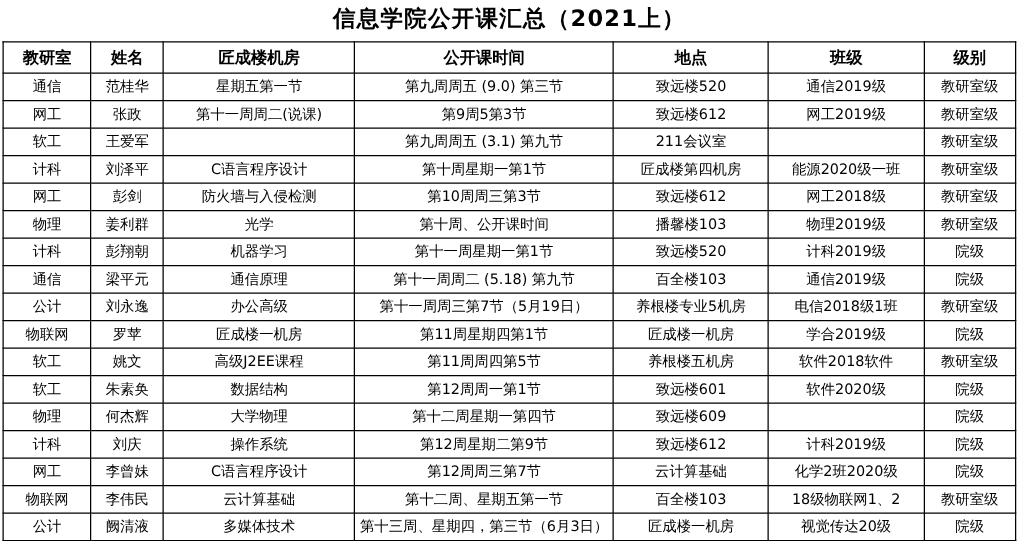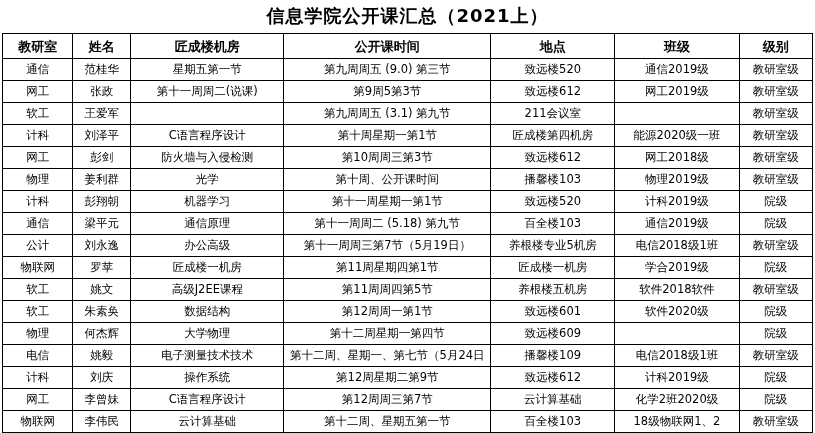--- a/index.html
+++ b/index.html
@@ -201,29 +201,20 @@
         <tr>
           <td>物理</td>
           <td class="cell-name">何杰辉</td>
           <td>大学物理</td>
           <td>第十二周星期一第四节</td>
           <td>致远楼609</td>
           <td></td>
           <td>院级</td>
         </tr>
         <tr>
-          <td>电信</td>
-          <td class="cell-name">姚毅</td>
-          <td>电子测量技术技术</td>
-          <td>第十二周、星期一、第七节（5月24日</td>
-          <td>播馨楼109</td>
-          <td>电信2018级1班</td>
-          <td>教研室级</td>
-        </tr>
-        <tr>
           <td>计科</td>
           <td class="cell-name">刘庆</td>
           <td>操作系统</td>
           <td>第12周星期二第9节</td>
           <td>致远楼612</td>
           <td>计科2019级</td>
           <td>院级</td>
         </tr>
         <tr>
           <td>网工</td>

